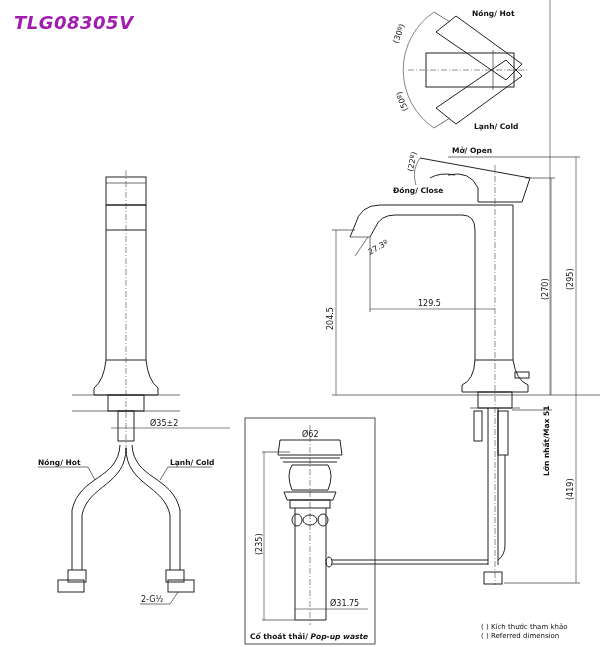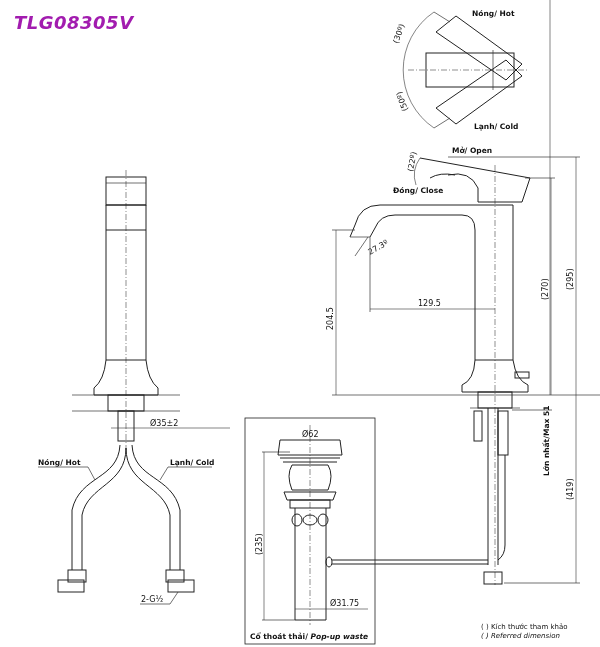--- a/index.html
+++ b/index.html
@@ -152,13 +152,13 @@
     <line class="thin" x1="262" y1="452" x2="290" y2="452"></line>
     <line class="thin" x1="262" y1="620" x2="295" y2="620"></line>
     <text class="lbl" transform="translate(262,555) rotate(-90)">(235)</text>
     <line class="dim" x1="295" y1="609" x2="368" y2="609"></line>
     <text class="lbl" x="330" y="606">Ø31.75</text>
     <text class="lblb" x="250" y="639"><tspan>Cổ thoát thải/ </tspan><tspan class="it">Pop-up waste</tspan></text>
   </g>
 </svg>
 
 <div class="note" style="left:481px;top:623px;">( ) Kích thước tham khảo</div>
-<div class="note" style="left:481px;top:632px;font-style:italic;">( ) Referred dimension</div>
+<div class="note" style="left:481px;top:632px;">( ) Referred dimension</div>
 
 </body></html>

